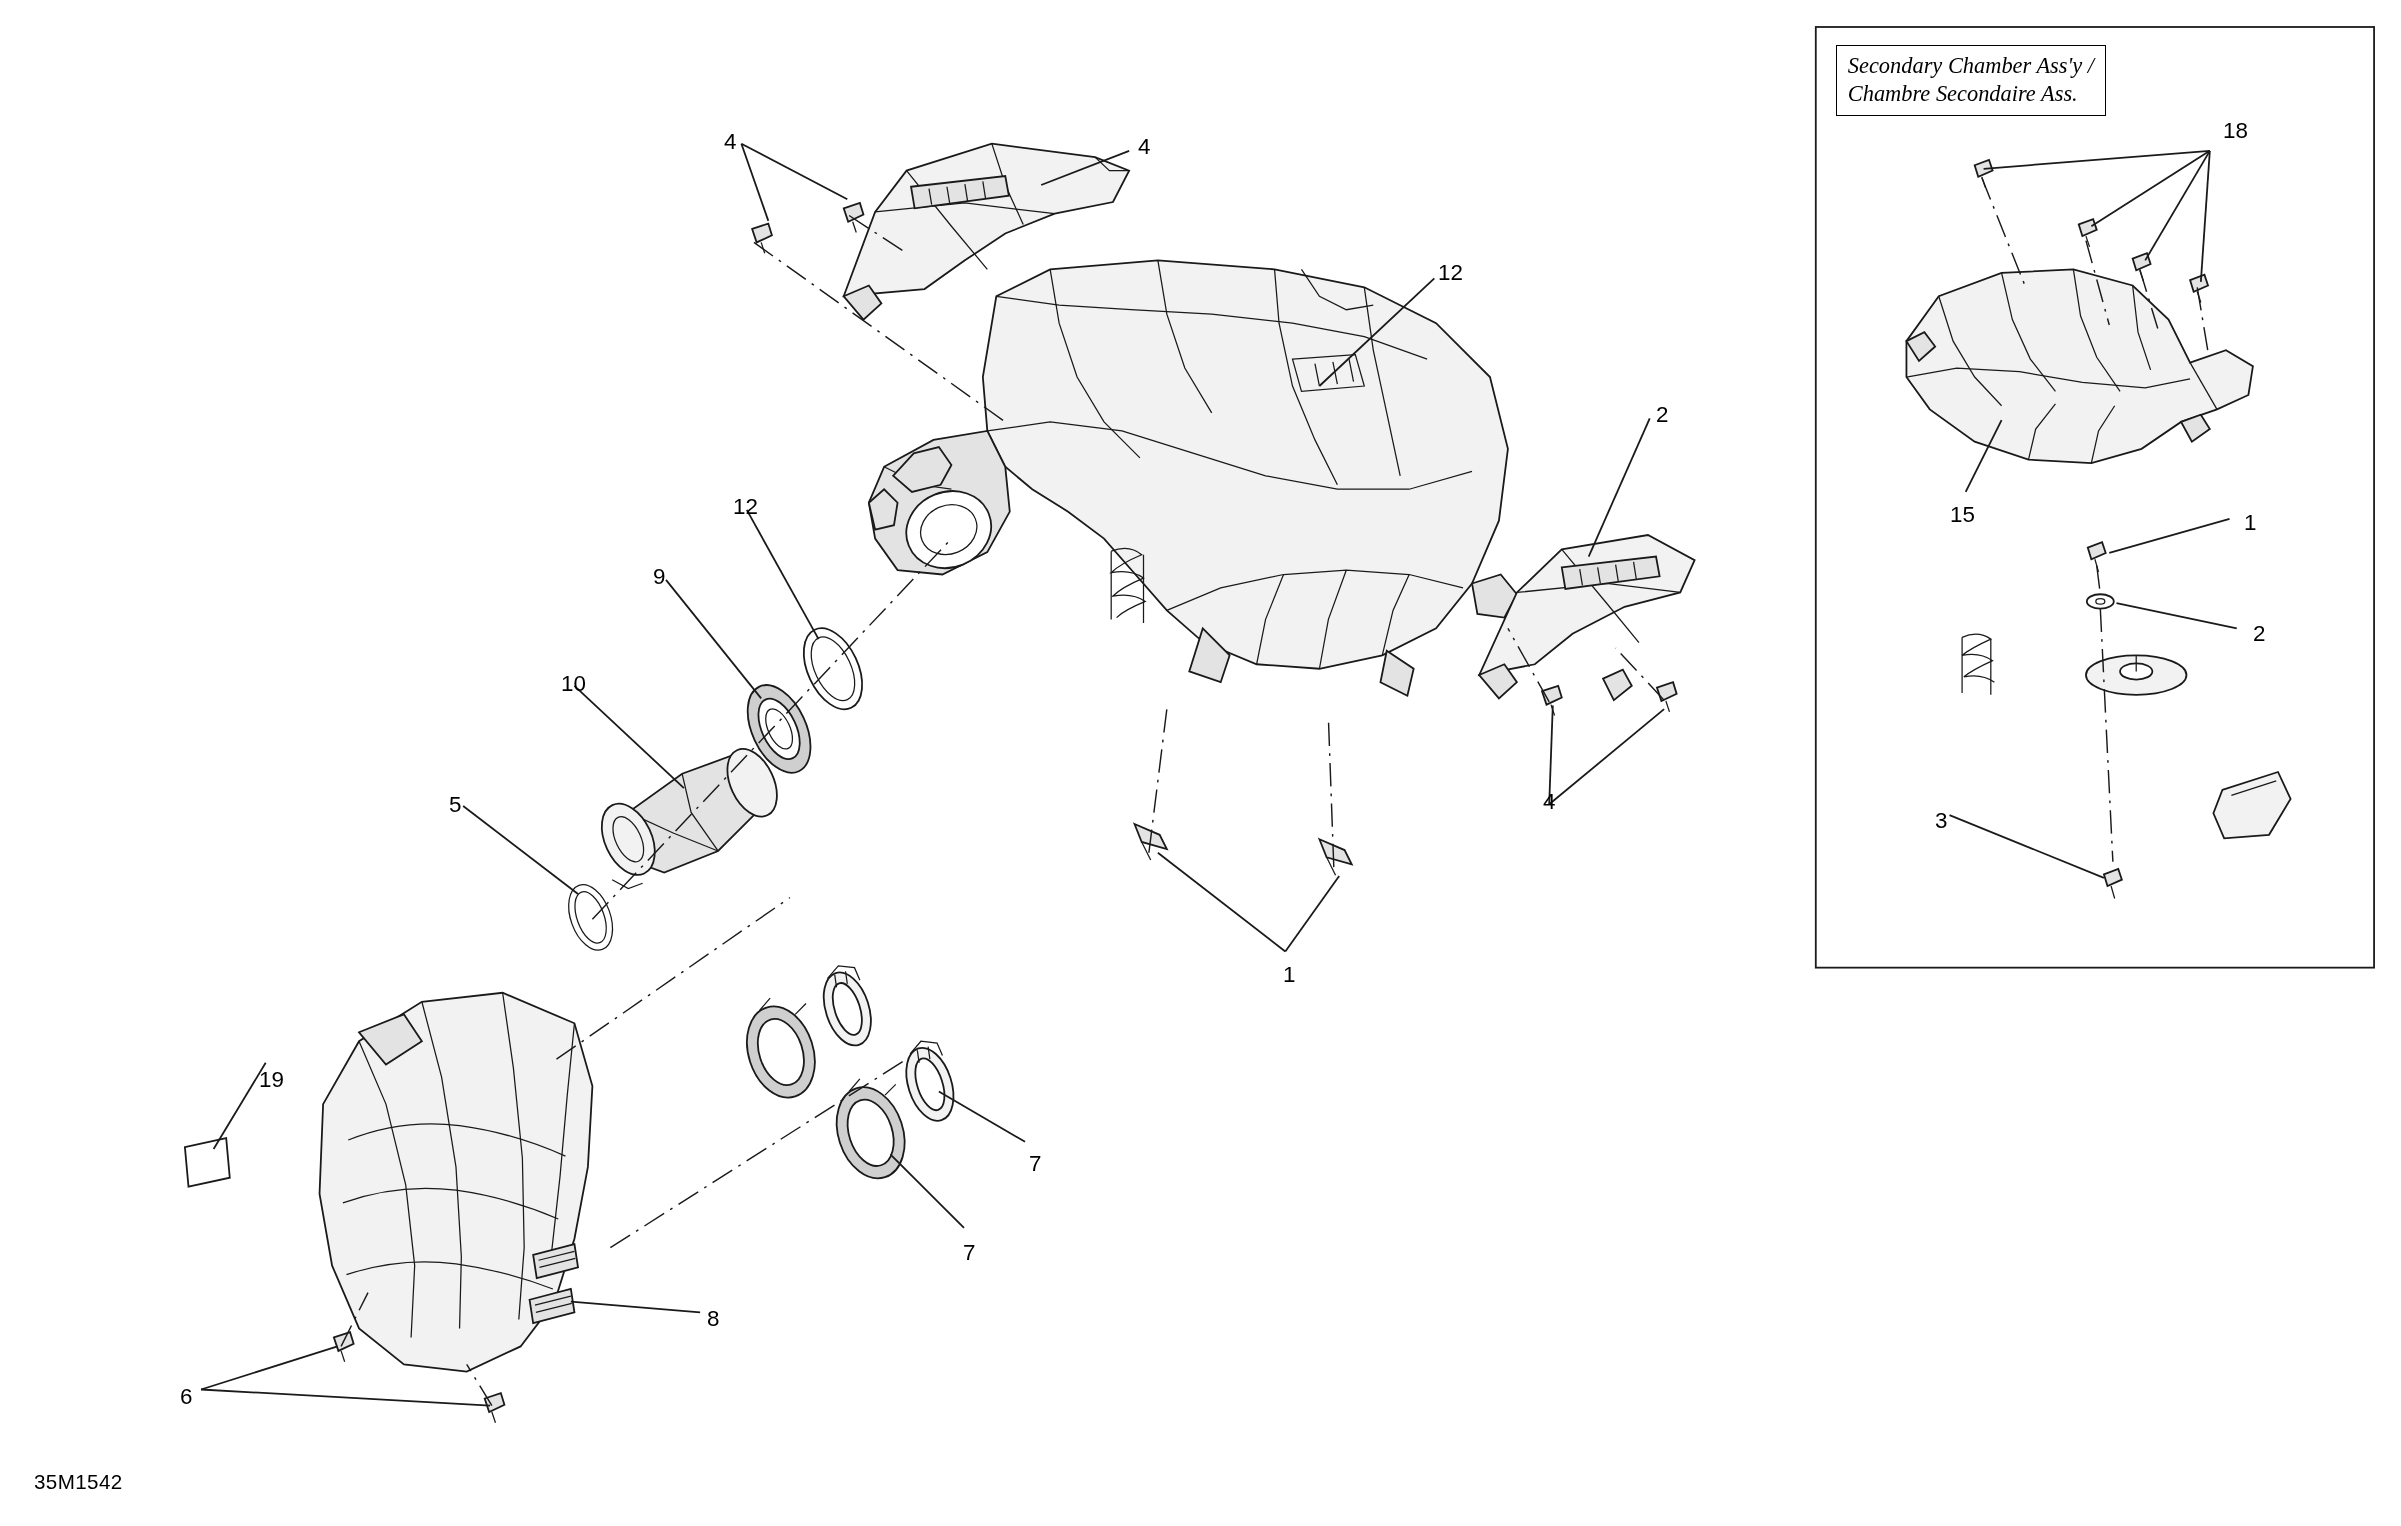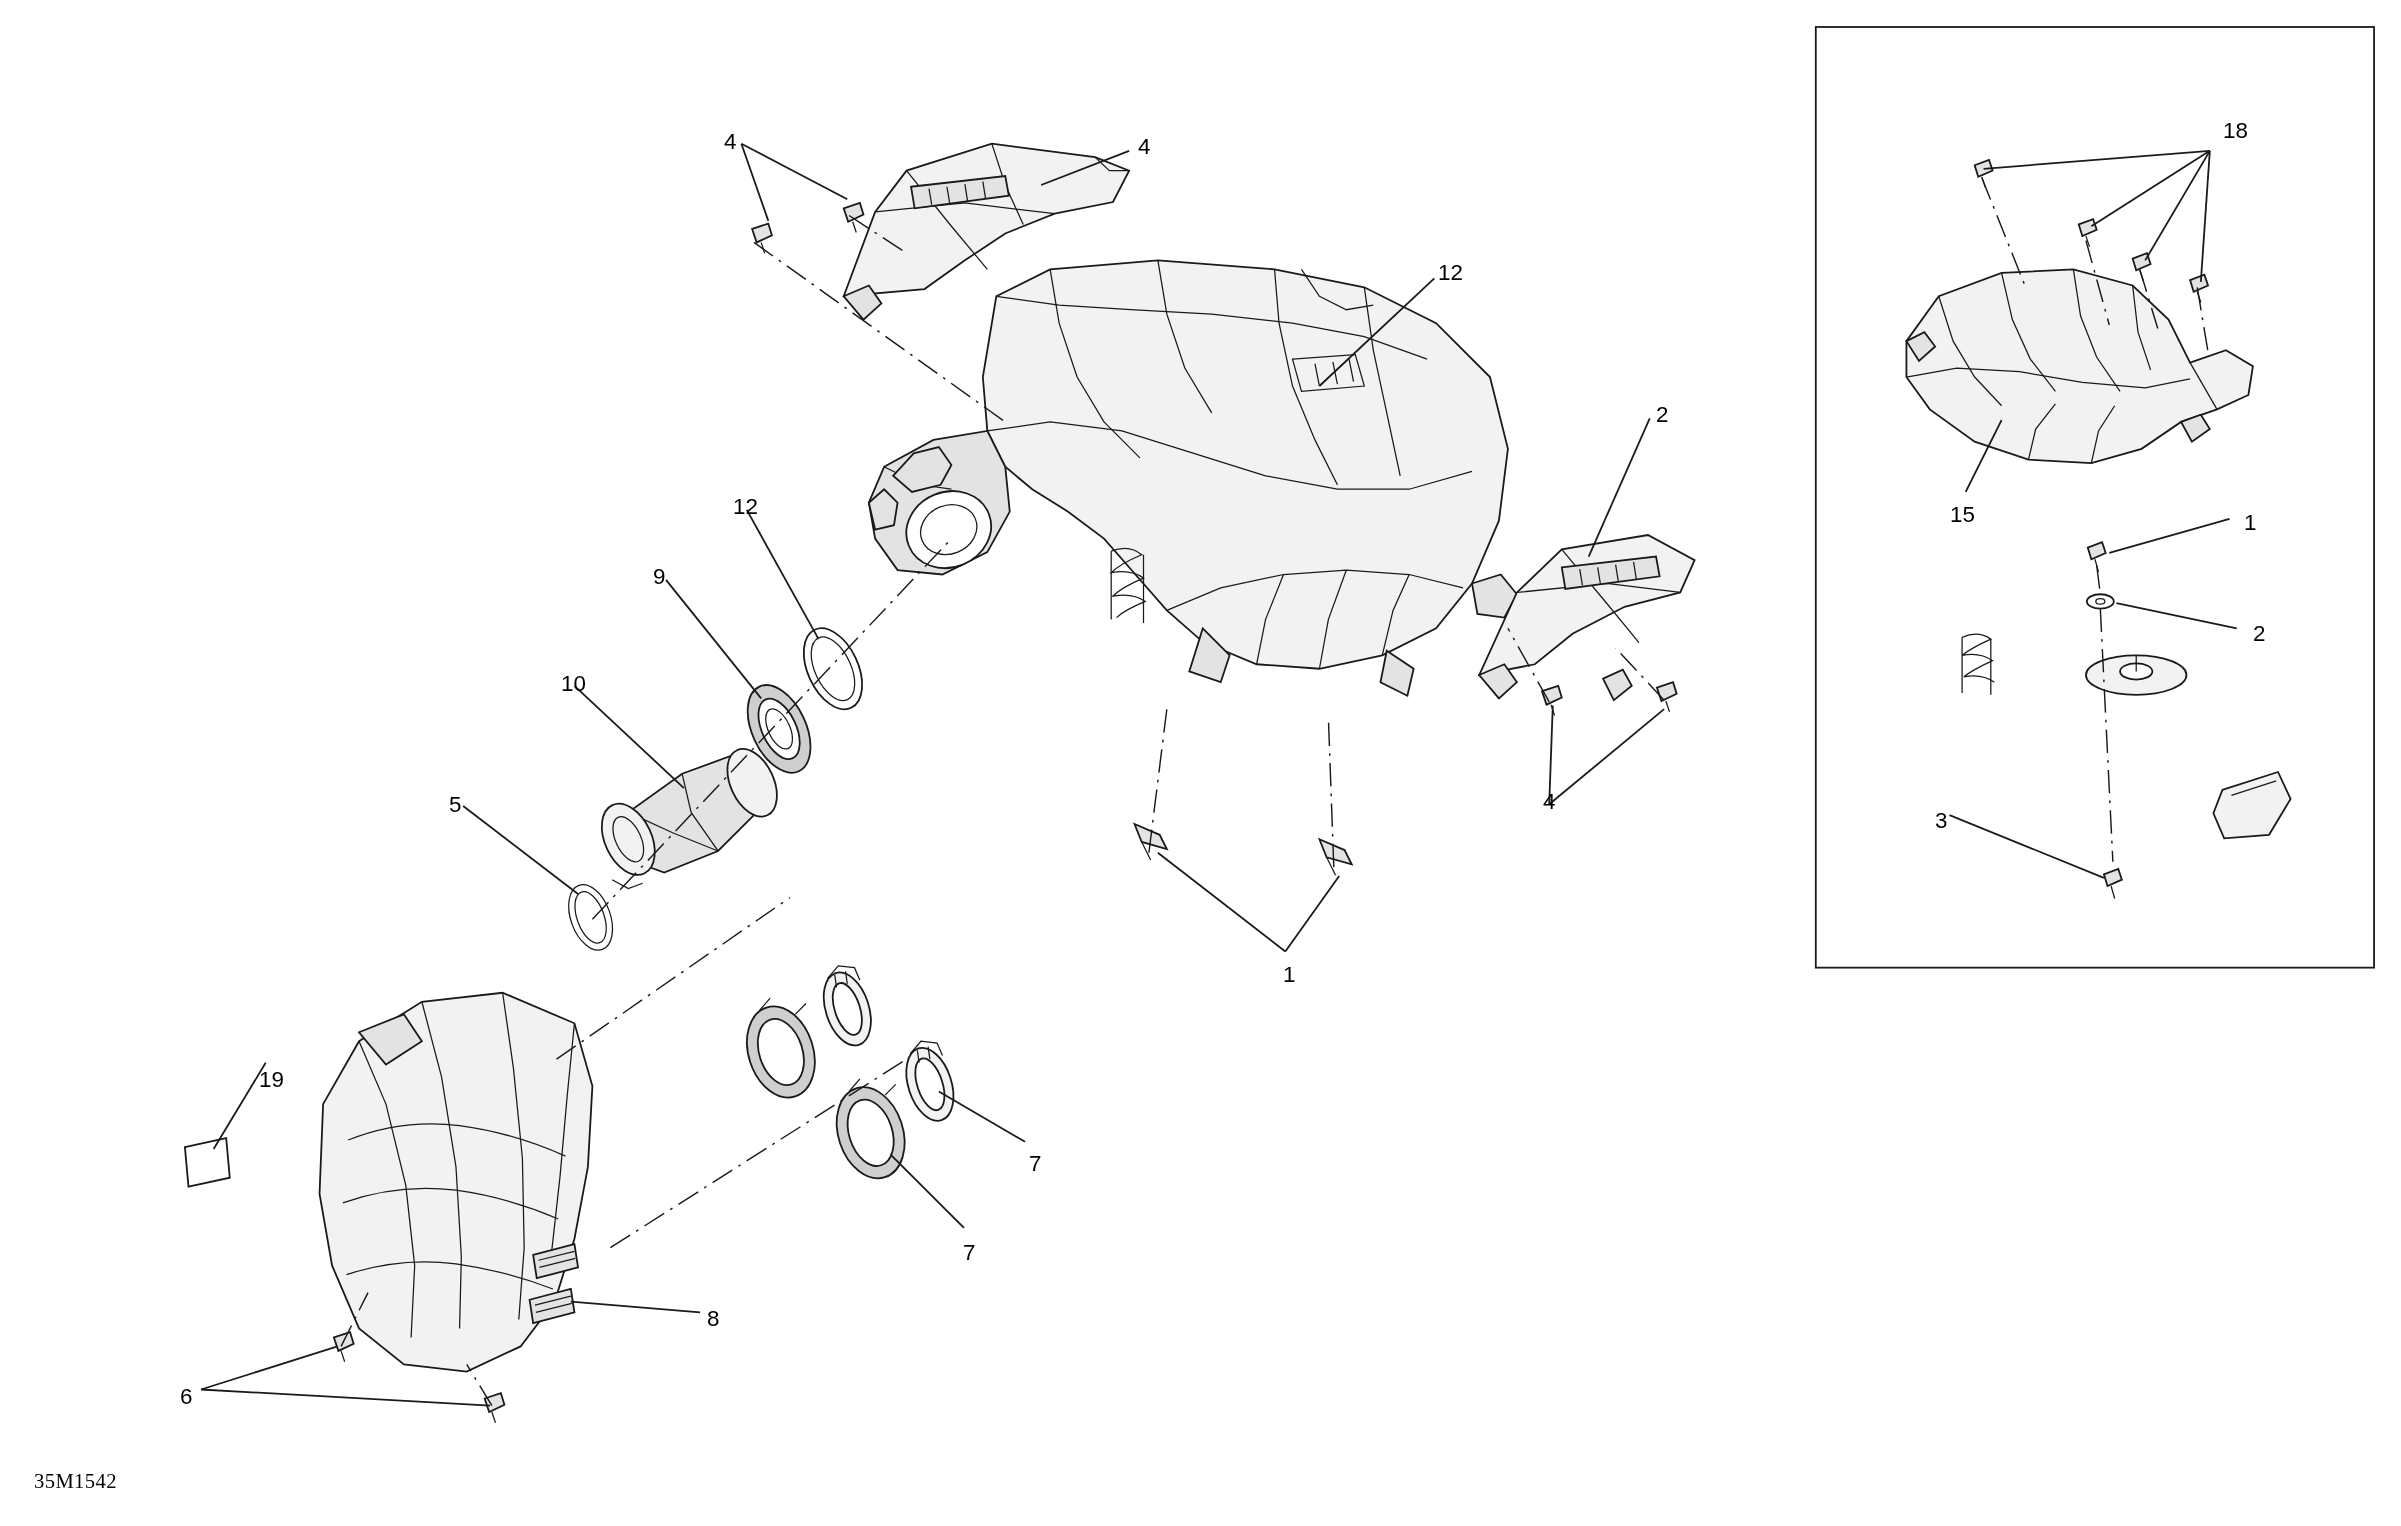--- a/index.html
+++ b/index.html
@@ -43,21 +43,21 @@
     line-height: 1.25;
     white-space: nowrap;
     padding: 6.3px 10.8px 7.2px 10.8px;
     border: 1.8px solid #000;
     background: #fff;
   }
   .sheet-code {
     position: absolute;
     left: 34px;
     top: 1470px;
-    font-family: Liberation Serif, serif;
+    font-family: Liberation Sans, sans-serif;
     font-size: 20.6px;
     color: #000;
     letter-spacing: 0.4px;
     text-align: center;
   }
 </style>
 </head>
 <body>
 
 <div id="diagram-root">
@@ -318,20 +318,24 @@
     <path class="lead" d="M2462 168 L2210 188"></path>
     <path class="lead" d="M2462 168 L2330 252"></path>
     <path class="lead" d="M2462 168 L2390 290"></path>
     <path class="lead" d="M2462 168 L2452 314"></path>
     <path class="lead" d="M2190 548 L2230 468"></path>
     <path class="lead" d="M2484 578 L2350 616"></path>
     <path class="lead" d="M2492 700 L2358 672"></path>
     <path class="lead" d="M2172 908 L2344 978"></path>
   </svg>
 
+  <div class="panel-title" style="left:1836px; top:45px;">
+    <div>Secondary Chamber Ass'y /</div>
+    <div>Chambre Secondaire Ass.</div>
+  </div>
 
   <div class="callout" style="left:724px;  top:131px;">4</div>
   <div class="callout" style="left:1138px; top:136px;">4</div>
   <div class="callout" style="left:1438px; top:262px;">12</div>
   <div class="callout" style="left:733px;  top:496px;">12</div>
   <div class="callout" style="left:653px;  top:566px;">9</div>
   <div class="callout" style="left:1656px; top:404px;">2</div>
   <div class="callout" style="left:561px;  top:673px;">10</div>
   <div class="callout" style="left:449px;  top:794px;">5</div>
   <div class="callout" style="left:1543px; top:791px;">4</div>

